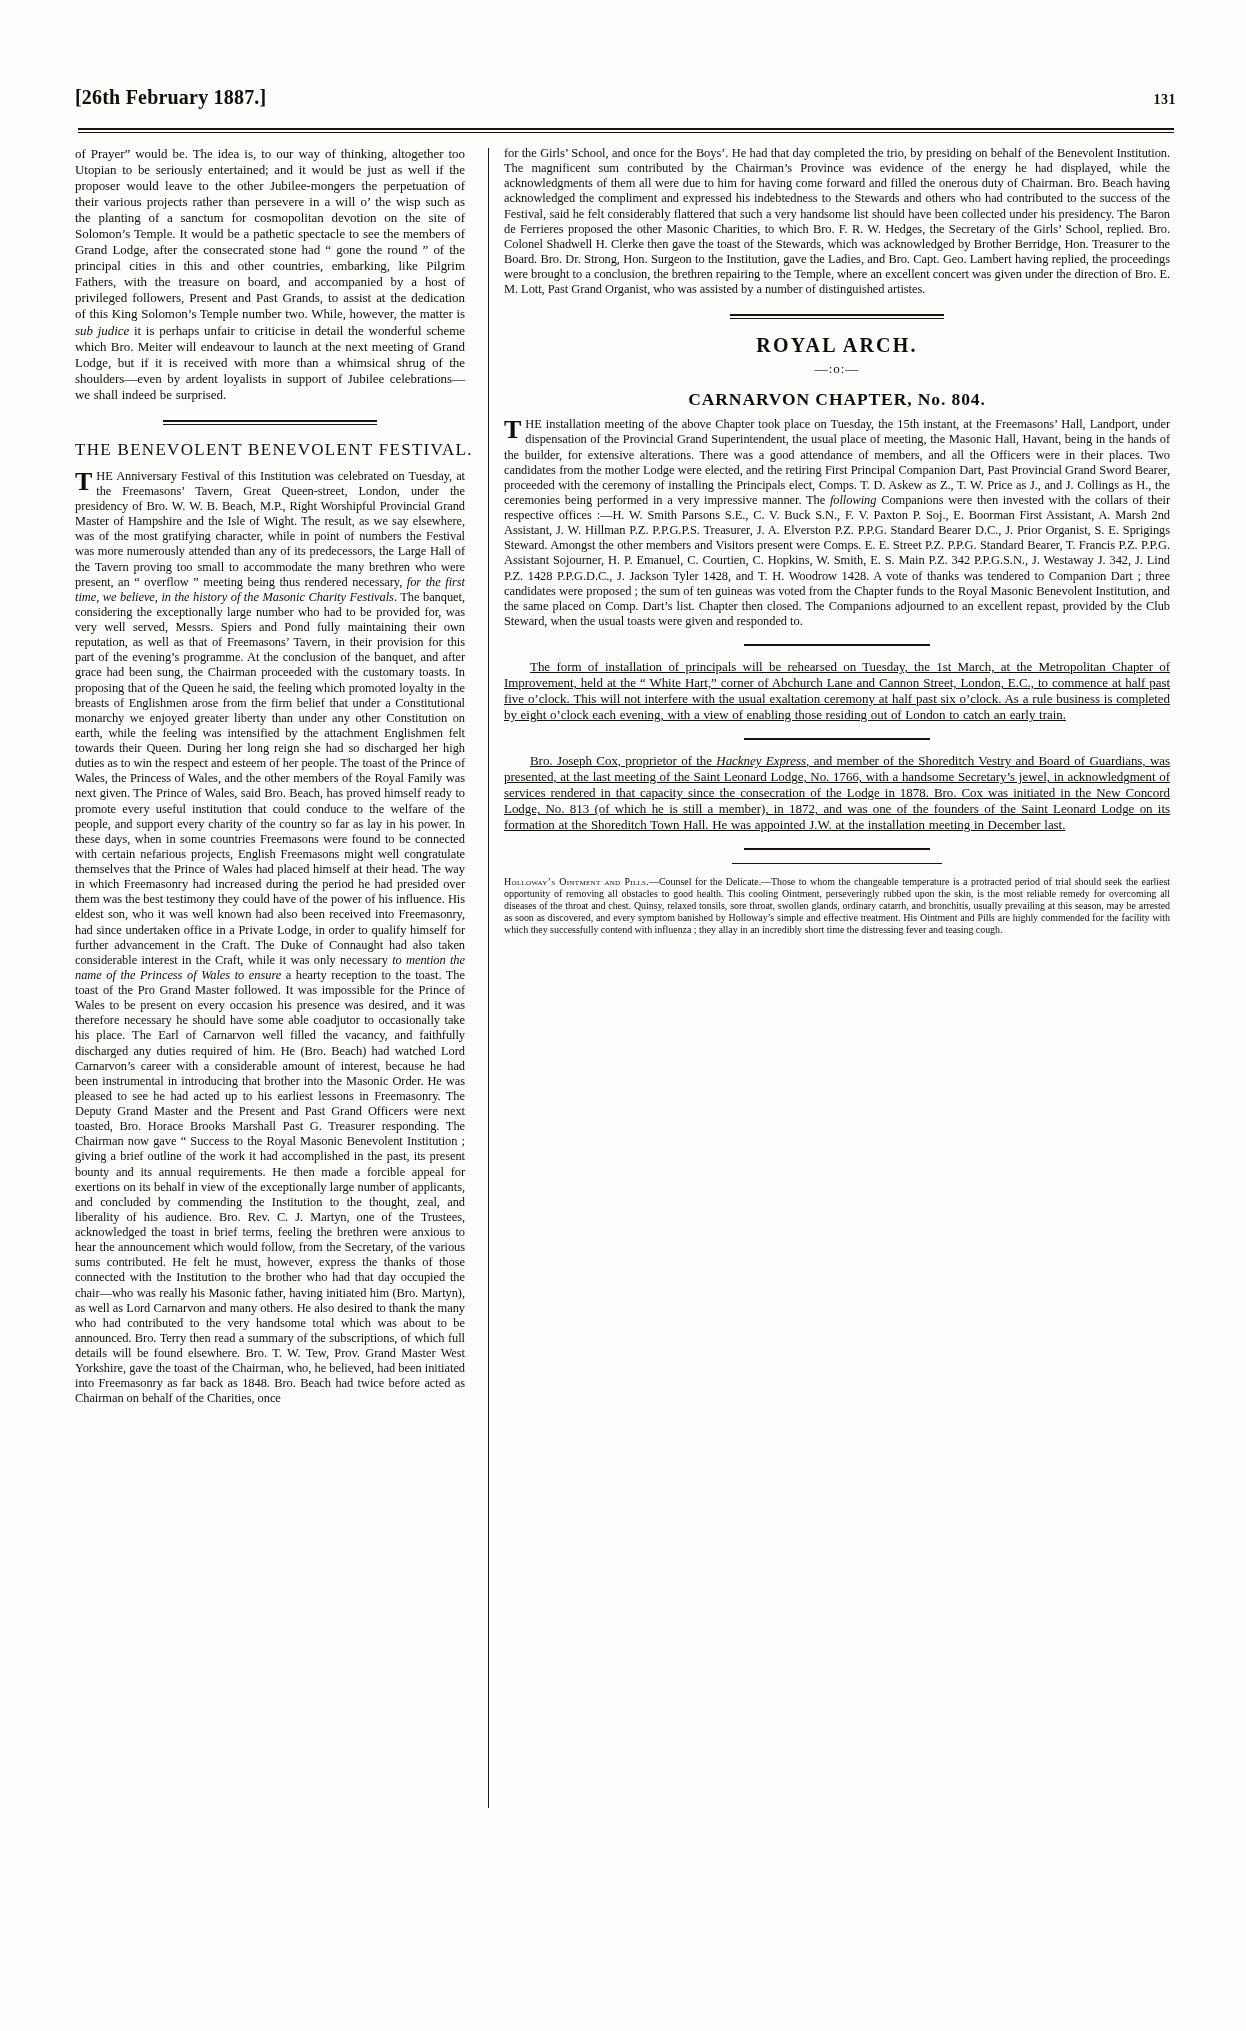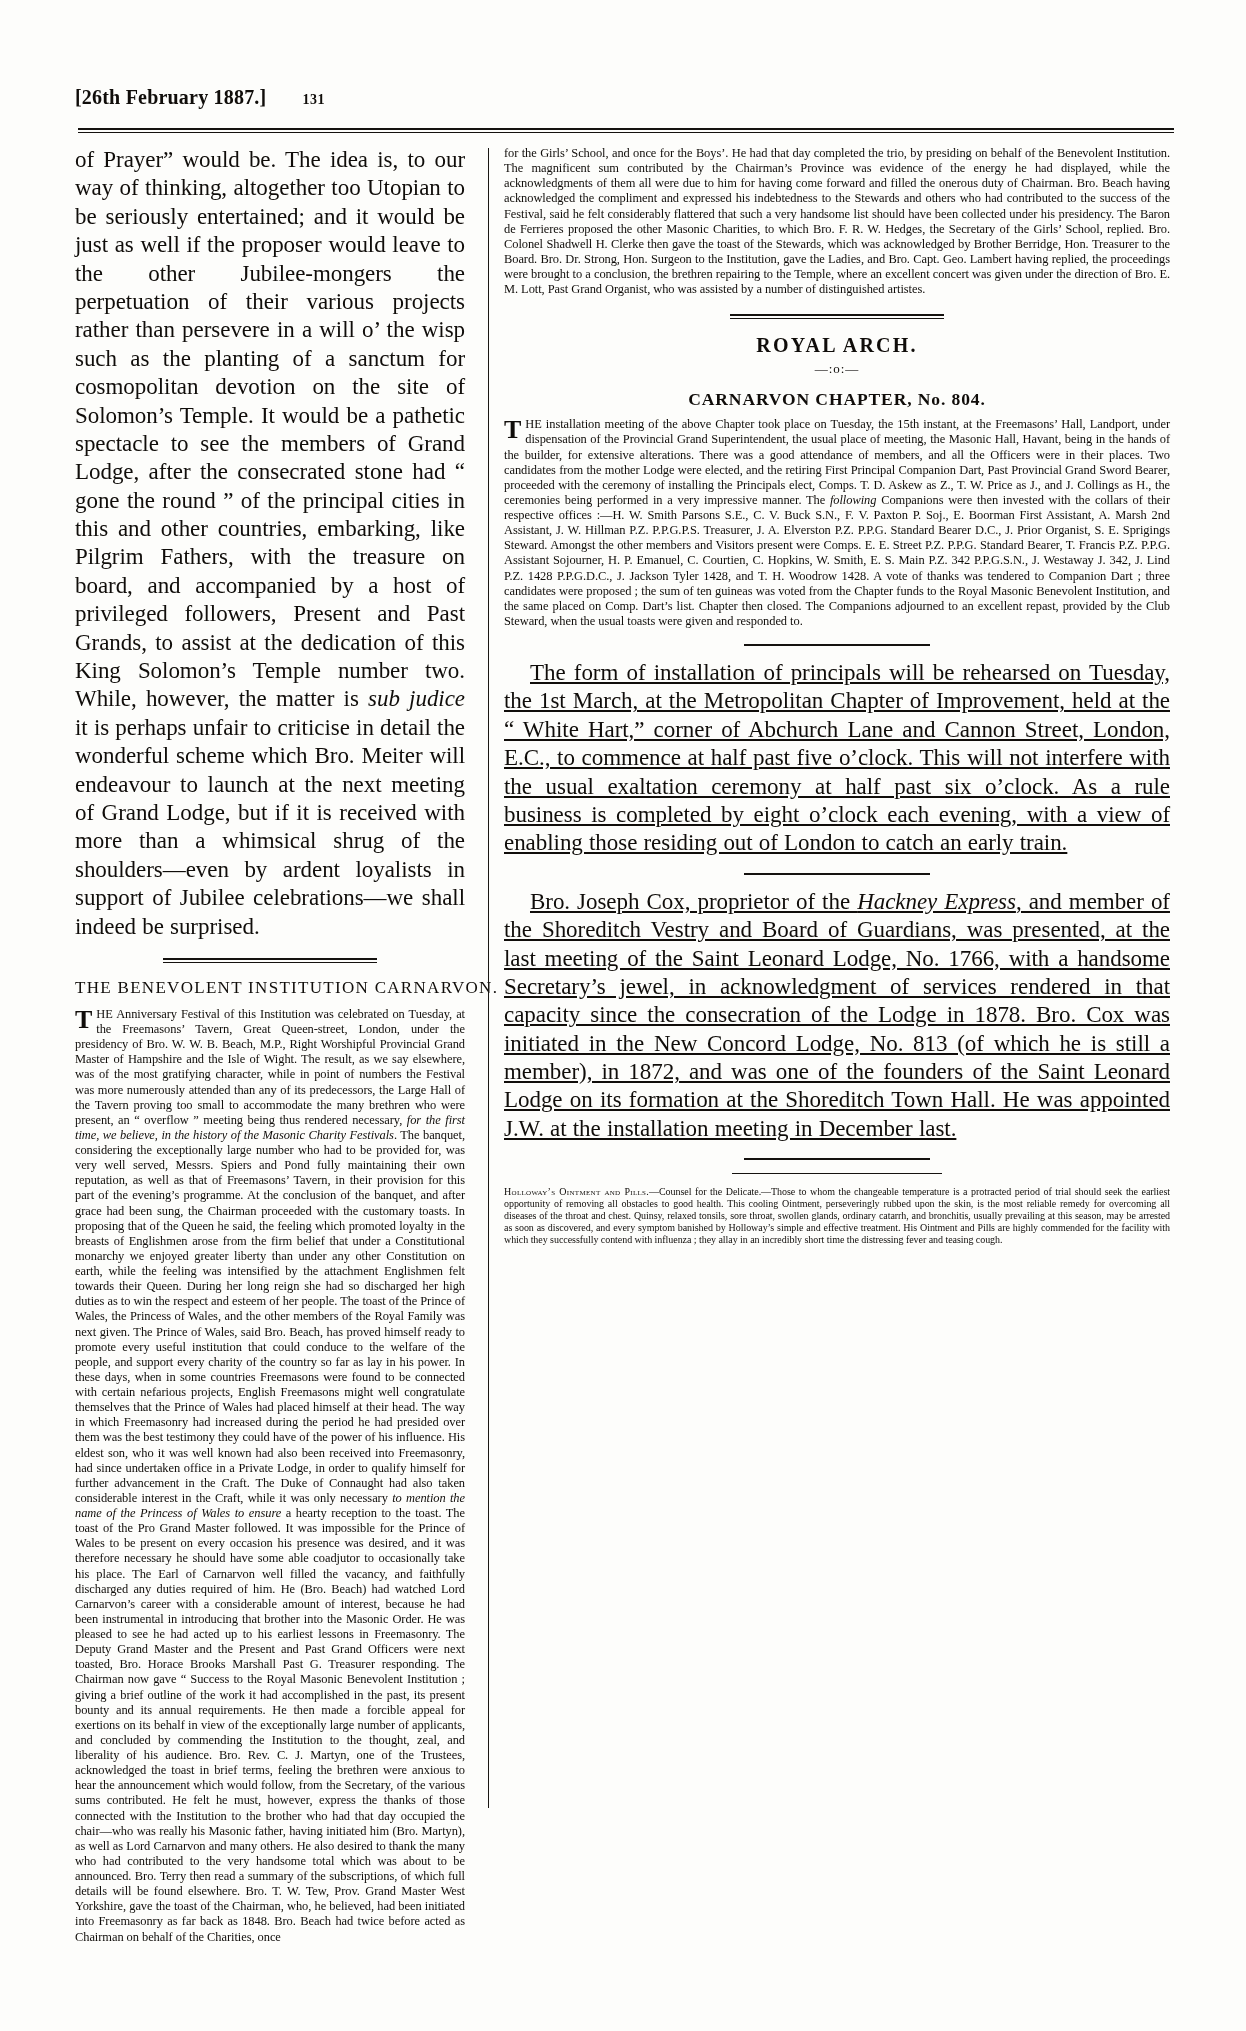--- a/index.html
+++ b/index.html
@@ -18,21 +18,21 @@
     box-sizing:border-box;
     overflow:hidden;
   }
   
   .masthead{
     position:absolute;
     left:75px; right:70px; top:86px;
     height:34px;
     display:flex;
     align-items:baseline;
-    justify-content:flex-start;
+    justify-content:space-between;
   }
   .mast-date{
     font-size:20px;
     font-weight:700;
     letter-spacing:.2px;
     white-space:nowrap;
   }
   .mast-title{
     font-size:25px;
     font-weight:700;
@@ -75,21 +75,21 @@
     margin:2px 9px 120px 9px;
     flex:0 0 1px;
     align-self:stretch;
     height:1660px;
   }
   .col-right{width:672px; padding-left:6px;}
 
   
   p{margin:0;}
   .big{
-    font-size:23px;
+    font-size:13px;
     line-height:1.235;
     text-align:justify;
     text-justify:inter-word;
     letter-spacing:-0.05px;
     word-spacing:0.5px;
     margin-bottom:2px;
   }
   .big.indent{text-indent:26px;text-decoration:underline;}
   .small{
     font-size:12.45px;
@@ -185,21 +185,21 @@
 
     <div class="col col-left">
 
       <p class="big">of Prayer” would be. The idea is, to our way of thinking, altogether too Utopian to be seriously entertained; and it would be just as well if the proposer would leave to the other Jubilee-mongers the perpetuation of their various projects rather than persevere in a will o’ the wisp such as the planting of a sanctum for cosmopolitan devotion on the site of Solomon’s Temple. It would be a pathetic spectacle to see the members of Grand Lodge, after the consecrated stone had “ gone the round ” of the principal cities in this and other countries, embarking, like Pilgrim Fathers, with the treasure on board, and accompanied by a host of privileged followers, Present and Past Grands, to assist at the dedication of this King Solomon’s Temple number two. While, however, the matter is <em>sub judice</em> it is perhaps unfair to criticise in detail the wonderful scheme which Bro. Meiter will endeavour to launch at the next meeting of Grand Lodge, but if it is received with more than a whimsical shrug of the shoulders—even by ardent loyalists in support of Jubilee celebrations—we shall indeed be surprised.</p>
 
       <div class="rule-double">
           <i></i>
           <i></i>
         </div>
 
-      <h2 class="sec-head">THE BENEVOLENT INSTITUTION CARNARVON.</h2>
+      <h2 class="sec-head">THE BENEVOLENT BENEVOLENT FESTIVAL.</h2>
 
       <p class="small"><span class="dropcap">T</span><span>HE Anniversary Festival of this Institution was celebrated on Tuesday, at the Freemasons’ Tavern, Great Queen-street, London, under the presidency of Bro. W. W. B. Beach, M.P., Right Worshipful Provincial Grand Master of Hampshire and the Isle of Wight. The result, as we say elsewhere, was of the most gratifying character, while in point of numbers the Festival was more numerously attended than any of its predecessors, the Large Hall of the Tavern proving too small to accommodate the many brethren who were present, an “ overflow ” meeting being thus rendered necessary, <em>for the first time, we believe, in the history of the Masonic Charity Festivals</em>. The banquet, considering the exceptionally large number who had to be provided for, was very well served, Messrs. Spiers and Pond fully maintaining their own reputation, as well as that of Freemasons’ Tavern, in their provision for this part of the evening’s programme. At the conclusion of the banquet, and after grace had been sung, the Chairman proceeded with the customary toasts. In proposing that of the Queen he said, the feeling which promoted loyalty in the breasts of Englishmen arose from the firm belief that under a Constitutional monarchy we enjoyed greater liberty than under any other Constitution on earth, while the feeling was intensified by the attachment Englishmen felt towards their Queen. During her long reign she had so discharged her high duties as to win the respect and esteem of her people. The toast of the Prince of Wales, the Princess of Wales, and the other members of the Royal Family was next given. The Prince of Wales, said Bro. Beach, has proved himself ready to promote every useful institution that could conduce to the welfare of the people, and support every charity of the country so far as lay in his power. In these days, when in some countries Freemasons were found to be connected with certain nefarious projects, English Freemasons might well congratulate themselves that the Prince of Wales had placed himself at their head. The way in which Freemasonry had increased during the period he had presided over them was the best testimony they could have of the power of his influence. His eldest son, who it was well known had also been received into Freemasonry, had since undertaken office in a Private Lodge, in order to qualify himself for further advancement in the Craft. The Duke of Connaught had also taken considerable interest in the Craft, while it was only necessary <em>to mention the name of the Princess of Wales to ensure</em> a hearty reception to the toast. The toast of the Pro Grand Master followed. It was impossible for the Prince of Wales to be present on every occasion his presence was desired, and it was therefore necessary he should have some able coadjutor to occasionally take his place. The Earl of Carnarvon well filled the vacancy, and faithfully discharged any duties required of him. He (Bro. Beach) had watched Lord Carnarvon’s career with a considerable amount of interest, because he had been instrumental in introducing that brother into the Masonic Order. He was pleased to see he had acted up to his earliest lessons in Freemasonry. The Deputy Grand Master and the Present and Past Grand Officers were next toasted, Bro. Horace Brooks Marshall Past G. Treasurer responding. The Chairman now gave “ Success to the Royal Masonic Benevolent Institution ; giving a brief outline of the work it had accomplished in the past, its present bounty and its annual requirements. He then made a forcible appeal for exertions on its behalf in view of the exceptionally large number of applicants, and concluded by commending the Institution to the thought, zeal, and liberality of his audience. Bro. Rev. C. J. Martyn, one of the Trustees, acknowledged the toast in brief terms, feeling the brethren were anxious to hear the announcement which would follow, from the Secretary, of the various sums contributed. He felt he must, however, express the thanks of those connected with the Institution to the brother who had that day occupied the chair—who was really his Masonic father, having initiated him (Bro. Martyn), as well as Lord Carnarvon and many others. He also desired to thank the many who had contributed to the very handsome total which was about to be announced. Bro. Terry then read a summary of the subscriptions, of which full details will be found elsewhere. Bro. T. W. Tew, Prov. Grand Master West Yorkshire, gave the toast of the Chairman, who, he believed, had been initiated into Freemasonry as far back as 1848. Bro. Beach had twice before acted as Chairman on behalf of the Charities, once</span></p>
     </div>
 
     <div class="col-rule"></div>
 
     <div class="col col-right">
 
       <p class="small">for the Girls’ School, and once for the Boys’. He had that day completed the trio, by presiding on behalf of the Benevolent Institution. The magnificent sum contributed by the Chairman’s Province was evidence of the energy he had displayed, while the acknowledgments of them all were due to him for having come forward and filled the onerous duty of Chairman. Bro. Beach having acknowledged the compliment and expressed his indebtedness to the Stewards and others who had contributed to the success of the Festival, said he felt considerably flattered that such a very handsome list should have been collected under his presidency. The Baron de Ferrieres proposed the other Masonic Charities, to which Bro. F. R. W. Hedges, the Secretary of the Girls’ School, replied. Bro. Colonel Shadwell H. Clerke then gave the toast of the Stewards, which was acknowledged by Brother Berridge, Hon. Treasurer to the Board. Bro. Dr. Strong, Hon. Surgeon to the Institution, gave the Ladies, and Bro. Capt. Geo. Lambert having replied, the proceedings were brought to a conclusion, the brethren repairing to the Temple, where an excellent concert was given under the direction of Bro. E. M. Lott, Past Grand Organist, who was assisted by a number of distinguished artistes.</p>
 

